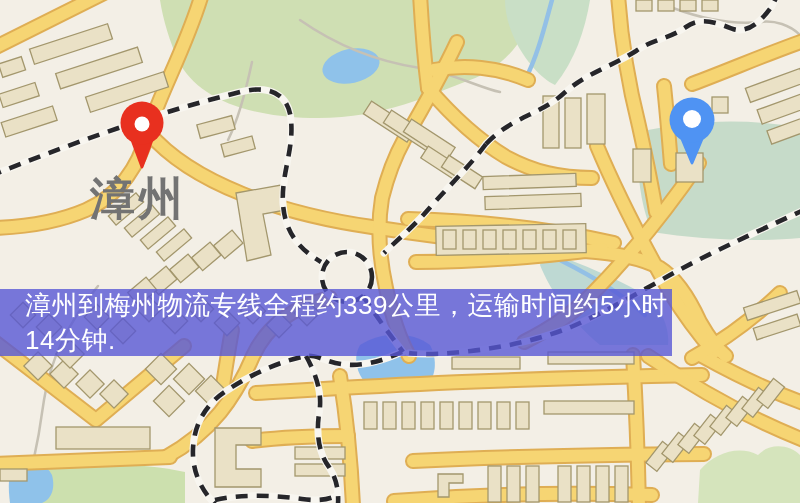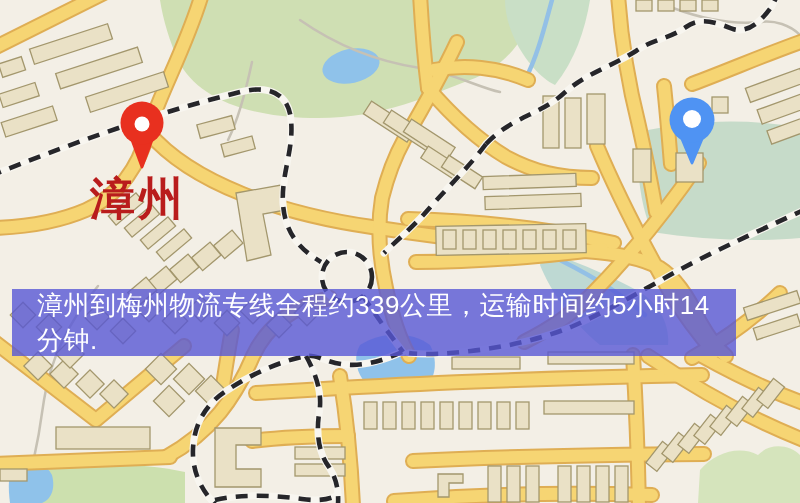--- a/index.html
+++ b/index.html
@@ -2,23 +2,23 @@
 <html><head>
 <meta charset="utf-8">
 <style>
   html,body{margin:0;padding:0;background:#e9e6df;}
   .stage{position:relative;width:800px;height:503px;overflow:hidden;
          font-family:"Liberation Sans",sans-serif;background:#f3efe6;}
   .stage svg{position:absolute;left:0;top:0;}
   .city-label{position:absolute;font-family:"Liberation Serif","DejaVu Serif",serif;
               font-weight:700;font-size:45px;line-height:1;letter-spacing:3px;
               white-space:nowrap;user-select:none;}
-  .city-label.origin{left:90px;top:177px;color:#b91c1c;}
+  .city-label.origin{left:90px;top:177px;color:#737373;}
   .city-label.dest{left:637px;top:176px;color:#2737d3;}
-  .route-banner{position:absolute;left:12px;top:289px;width:724px;height:67px;
+  .route-banner{position:absolute;left:0;top:289px;width:672px;height:67px;
                 background:rgba(88,88,214,0.80);display:flex;align-items:center;}
   .route-banner p{margin:0 0 0 25px;font-size:26px;color:#ffffff;
                   font-family:"Liberation Sans",sans-serif;letter-spacing:0.5px;}
   
   .park{stroke:none;}
   .rail-case{fill:none;stroke:#f8f6f0;stroke-width:7;stroke-linecap:round;}
   .rail-dash{fill:none;stroke:#26262a;stroke-width:4.6;stroke-linecap:butt;
              stroke-dasharray:12 9;}
   .gray-path{fill:none;stroke:#c6c1b4;stroke-width:2.5;stroke-linecap:round;}
   .bld{fill:#eae1c6;stroke:#a3976d;stroke-width:1.3;}

